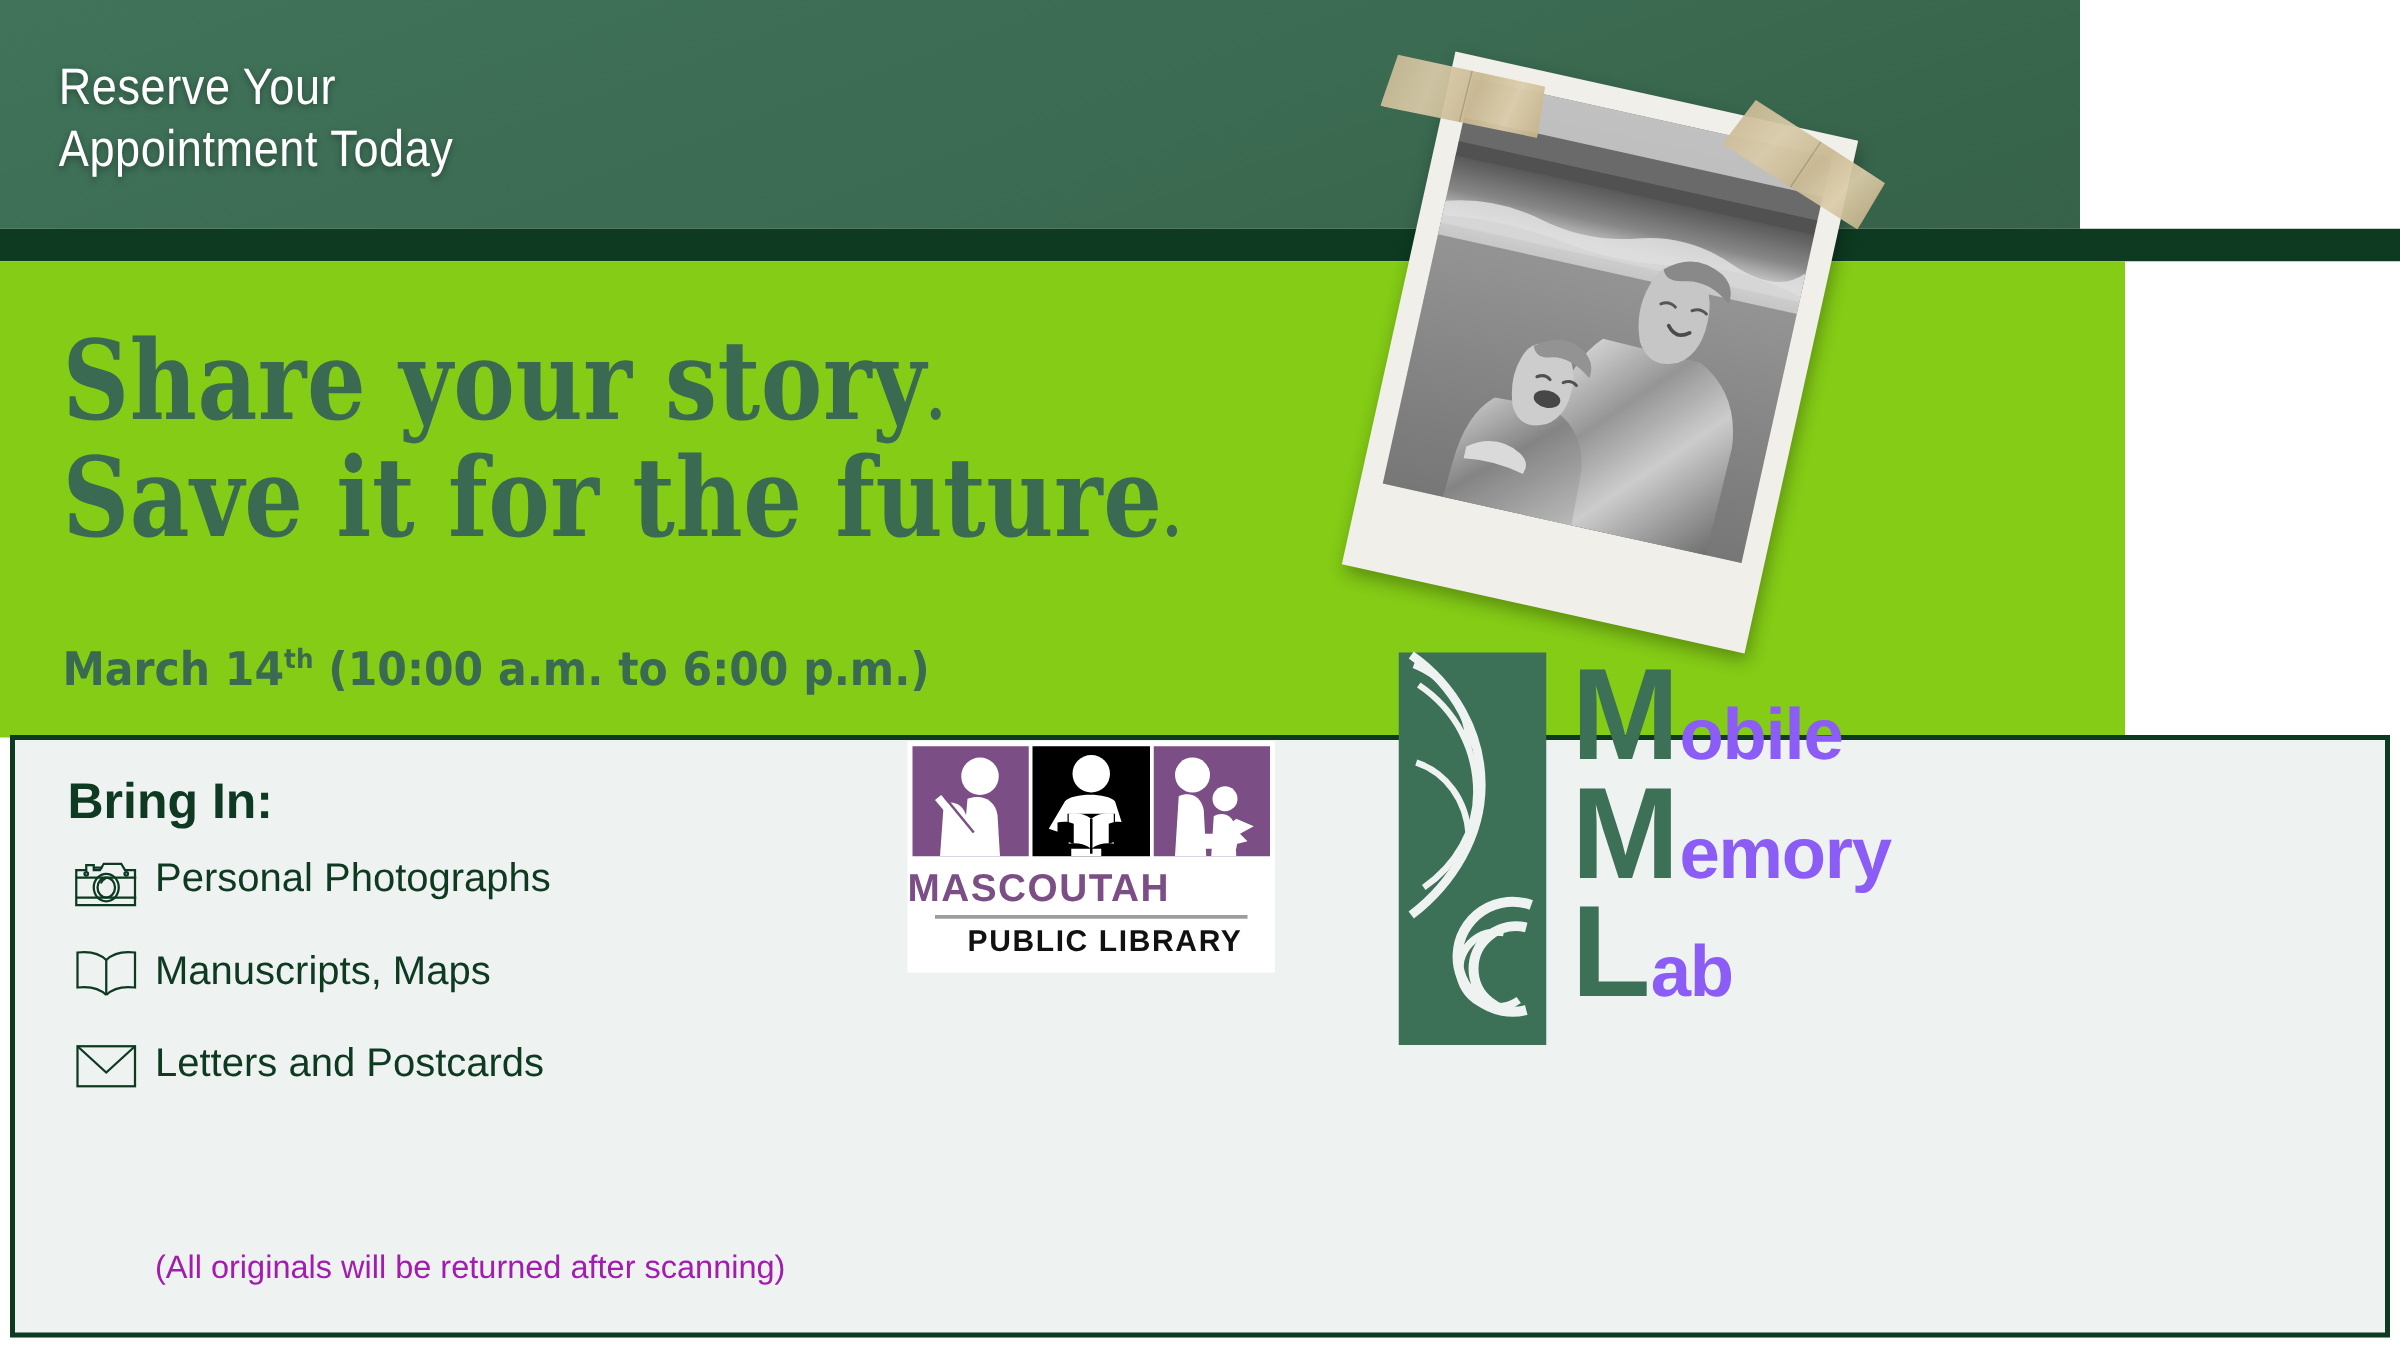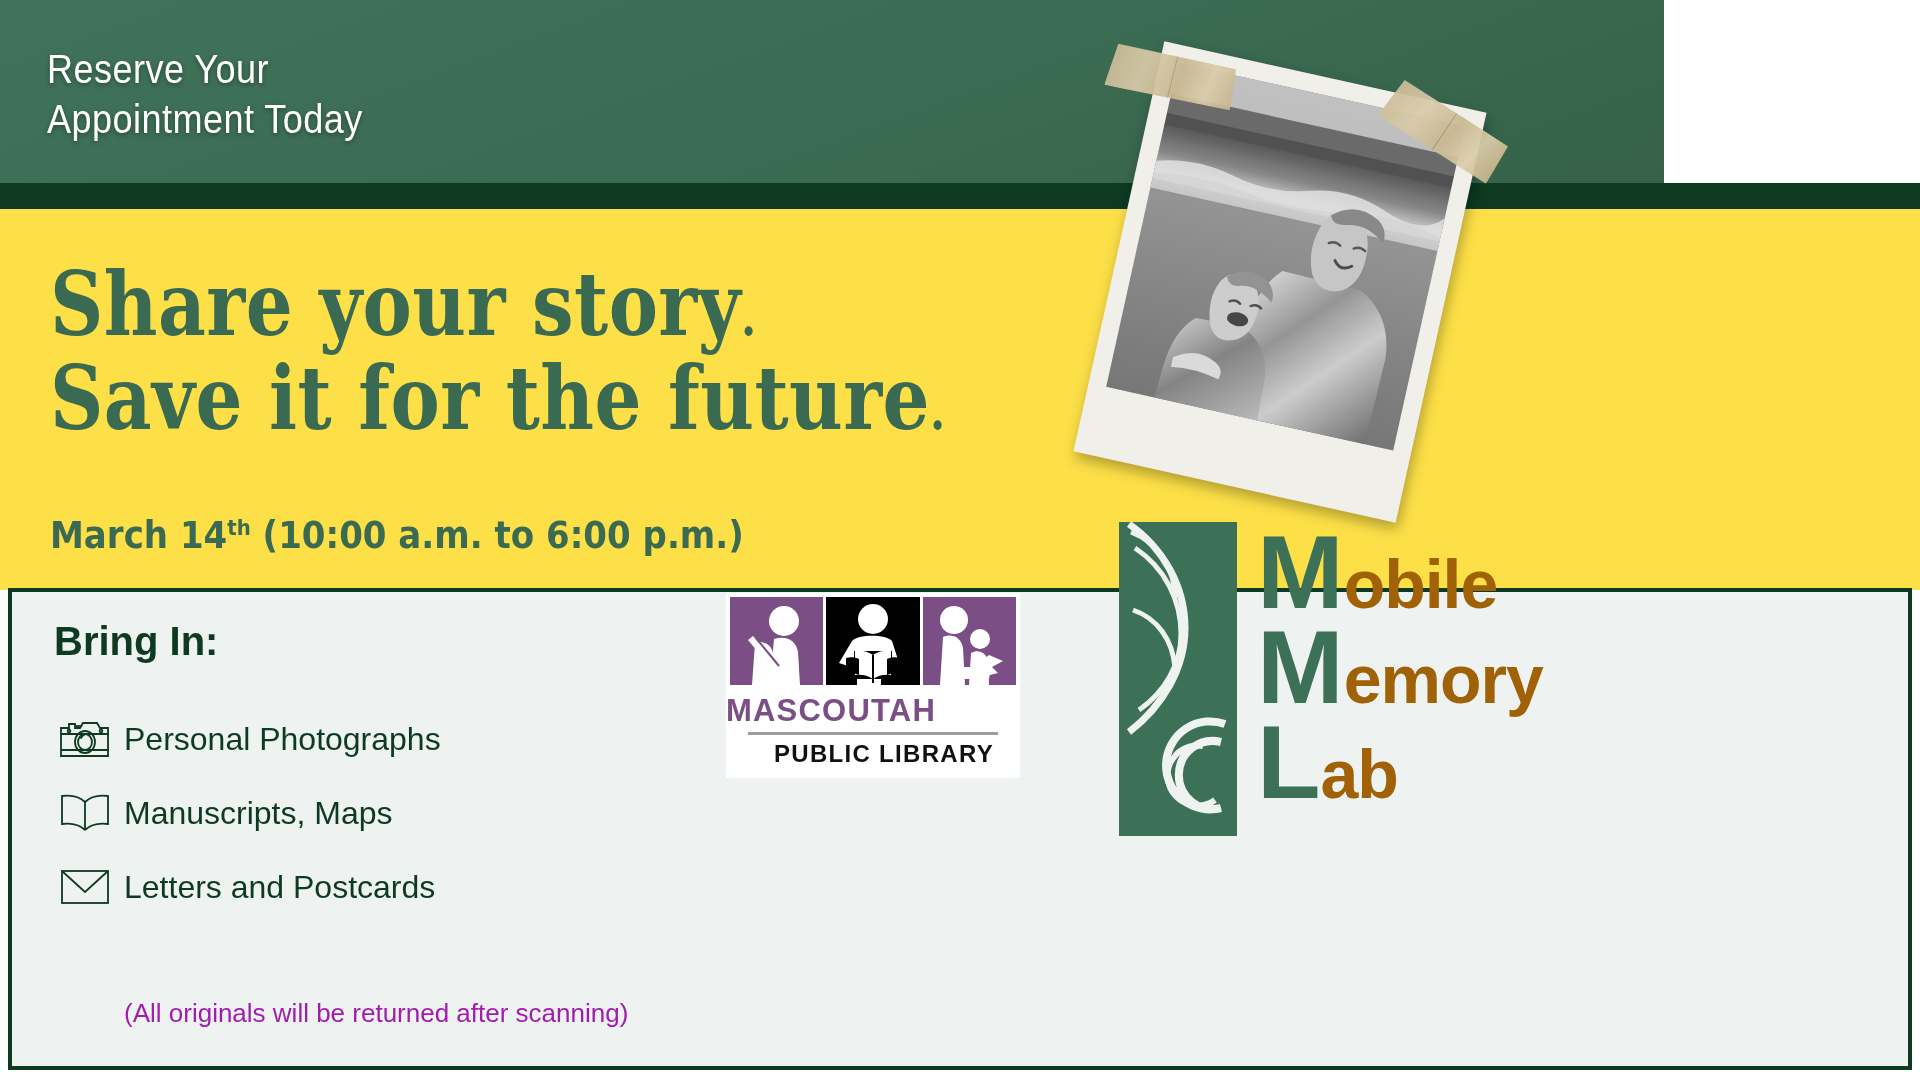--- a/index.html
+++ b/index.html
@@ -19,21 +19,21 @@
     letter-spacing:.5px;
     text-shadow:0 2px 6px rgba(0,0,0,.38);
     white-space:pre-line;
   }
   .header-rule {
     position:absolute; left:0; top:183px; width:1920px; height:26px;
     background:#0d3a21;
   }
 
   
-  .main { position:absolute; left:0; top:209px; width:1920px; height:381px; background:#fde047; }
+  .main { position:absolute; left:0; top:209px; width:1700px; height:381px; background:#84cc16; }
 
   .headline {
     position:absolute; left:50px; top:48px;
     font-family:"DejaVu Serif","Liberation Serif",serif;
     font-weight:700; font-size:88px; line-height:1.07; color:#3a6a51;
     letter-spacing:.5px;
     transform:scaleX(.84); transform-origin:left top;
   }
   .headline .line { white-space:nowrap; }
   .headline .dot { font-size:52px; }
@@ -74,21 +74,21 @@
   .panel {
     position:absolute; left:8px; top:588px; width:1904px; height:482px;
     background:#eef2f0; border:4px solid #0d3a21;
   }
   .bring-title {
     position:absolute; left:42px; top:27px;
     font-size:40px; font-weight:700; color:#0e3a21;
     font-family:"Liberation Sans",sans-serif;
   }
   .items { position:absolute; left:42px; top:92px; }
-  .item { display:flex; align-items:flex-end; height:74px; }
+  .item { display:flex; align-items:flex-start; height:74px; }
   .item .ic { width:62px; flex:0 0 62px; display:flex; align-items:center; justify-content:center; }
   .item .lbl {
     font-size:32px; color:#0e3a21; font-family:"Liberation Sans",sans-serif;
     padding-left:8px; white-space:nowrap;
   }
   .note {
     position:absolute; left:112px; top:406px;
     font-size:26px; color:#a21caf; font-family:"Liberation Sans",sans-serif;
     white-space:nowrap;
   }
@@ -111,21 +111,21 @@
 
   
   .mml { position:absolute; left:1095px; top:-78px; width:420px; height:330px; }
   .mml-words { position:absolute; left:150px; top:14px; }
   .mml-row { display:flex; align-items:baseline; height:95px; }
   .mml-big {
     font-size:104px; font-weight:700; color:#3c7057; line-height:.85;
     font-family:"Liberation Sans",sans-serif; letter-spacing:-2px;
   }
   .mml-rest {
-    font-size:68px; font-weight:700; color:#a16207; line-height:.9;
+    font-size:58px; font-weight:700; color:#8b5cf6; line-height:.9;
     font-family:"Liberation Sans",sans-serif; letter-spacing:-1px;
     padding-left:2px;
   }
 </style>
 </head>
 <body>
 
 <div class="header">
   <div class="header-title">Reserve Your
 Appointment Today</div>

